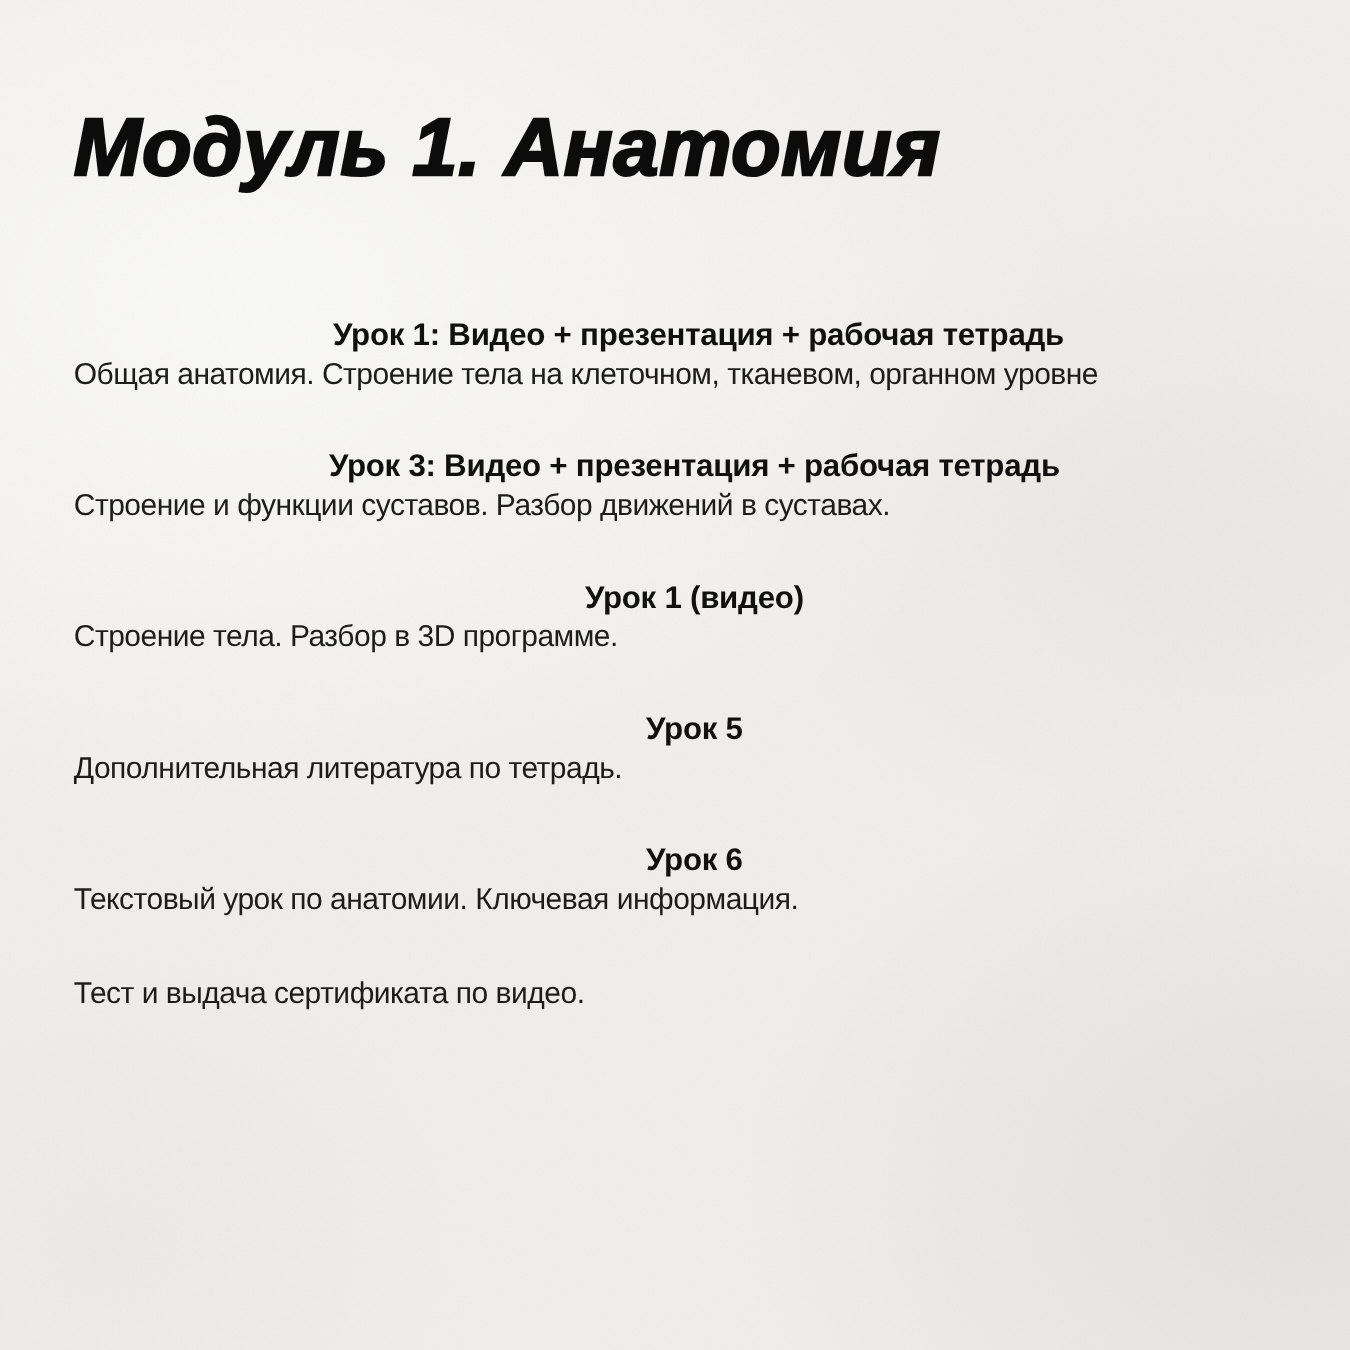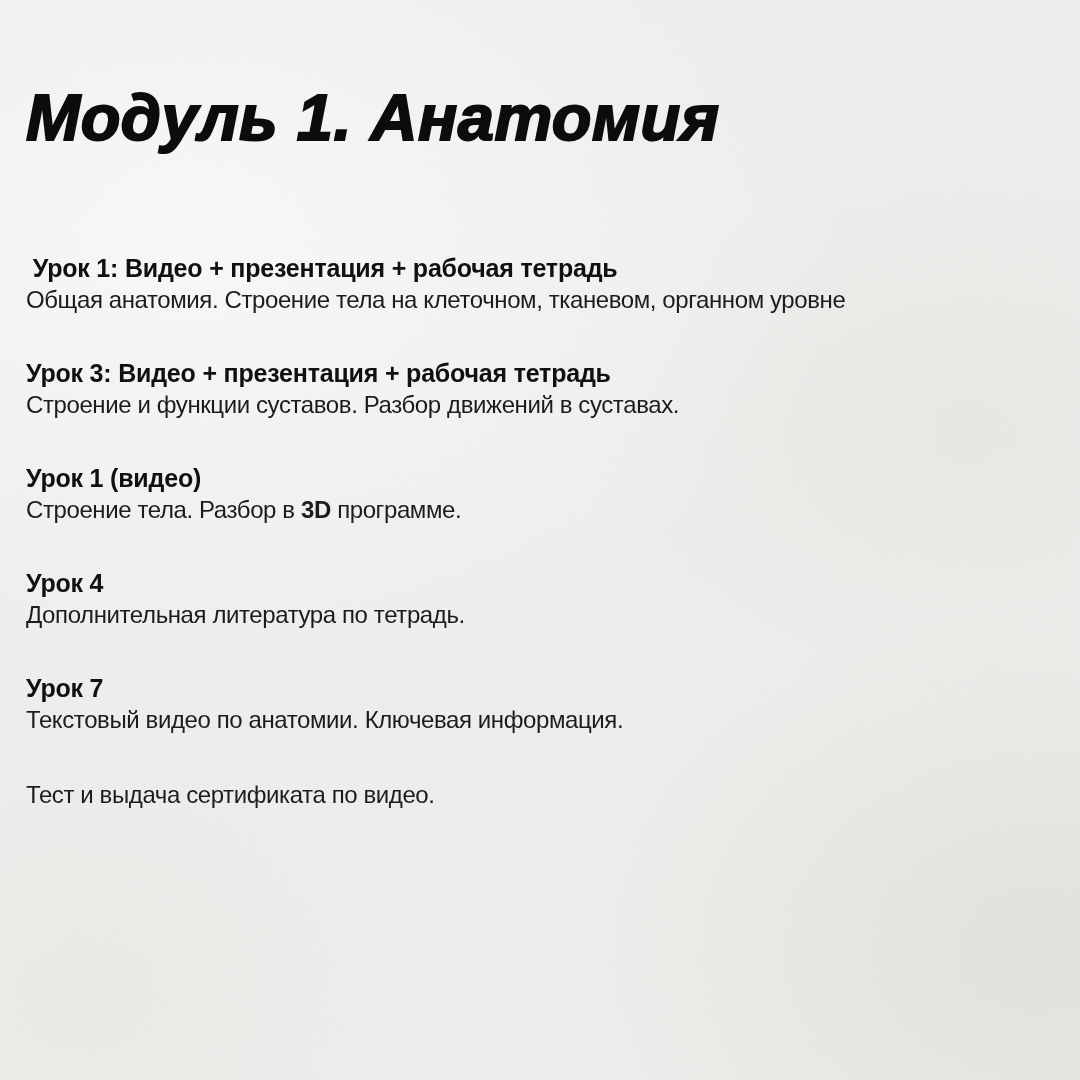--- a/index.html
+++ b/index.html
@@ -27,22 +27,23 @@
   .texture {
     position: absolute;
     top: 0; left: 0;
     width: 1080px;
     height: 1080px;
     opacity: 0.55;
     pointer-events: none;
   }
   .content {
     position: relative;
-    padding: 80px 28px 0 26px;
+    padding: 80px 28px 0 42px;
     color: #161616;
+    margin-left: 17px;
   }
   .title {
     margin: 0;
     font-size: 65px;
     line-height: 75px;
     font-weight: bold;
     font-style: italic;
     color: #0c0c0c;
     -webkit-text-stroke: 2px #0c0c0c;
     letter-spacing: 0.5px;
@@ -54,31 +55,32 @@
     margin-bottom: 42px;
   }
   .lesson-header {
     margin: 0;
     font-size: 25px;
     line-height: 30px;
     font-weight: bold;
     letter-spacing: -0.2px;
     color: #101010;
     white-space: pre-wrap;
+    text-align: center;
   }
   .lesson-desc {
     margin: 0;
     font-size: 24px;
     line-height: 33px;
     letter-spacing: -0.4px;
     color: #1c1c1c;
     white-space: pre-wrap;
   }
   .lesson-desc .b {
-    font-weight: bold;
+    font-weight: normal;
   }
 </style>
 </head>
 <body>
 
 <div class="page">
   <svg class="texture" width="1080" height="1080" viewBox="0 0 1080 1080" xmlns="http://www.w3.org/2000/svg">
     <filter id="grain" x="0" y="0" width="100%" height="100%">
       <feTurbulence type="fractalNoise" baseFrequency="0.8" numOctaves="2" stitchTiles="stitch" result="noise"></feTurbulence>
       <feColorMatrix in="noise" type="saturate" values="0"></feColorMatrix>
@@ -105,27 +107,27 @@
         <p class="lesson-header">Урок 3: Видео + презентация + рабочая тетрадь</p>
         <p class="lesson-desc">Строение и функции суставов. Разбор движений в суставах.</p>
       </div>
 
       <div class="lesson">
         <p class="lesson-header">Урок 1 (видео)</p>
         <p class="lesson-desc"><span>Строение тела. Разбор в </span><span class="b">3D</span><span> программе.</span></p>
       </div>
 
       <div class="lesson">
-        <p class="lesson-header">Урок 4</p>
+        <p class="lesson-header">Урок 5</p>
         <p class="lesson-desc">Дополнительная литература по тетрадь.</p>
       </div>
 
       <div class="lesson">
-        <p class="lesson-header">Урок 7</p>
-        <p class="lesson-desc">Текстовый видео по анатомии. Ключевая информация.</p>
+        <p class="lesson-header">Урок 6</p>
+        <p class="lesson-desc">Текстовый урок по анатомии. Ключевая информация.</p>
       </div>
 
       <div class="lesson">
         <p class="lesson-desc">Тест и выдача сертификата по видео.</p>
       </div>
 
     </div>
   </div>
 </div>
 

